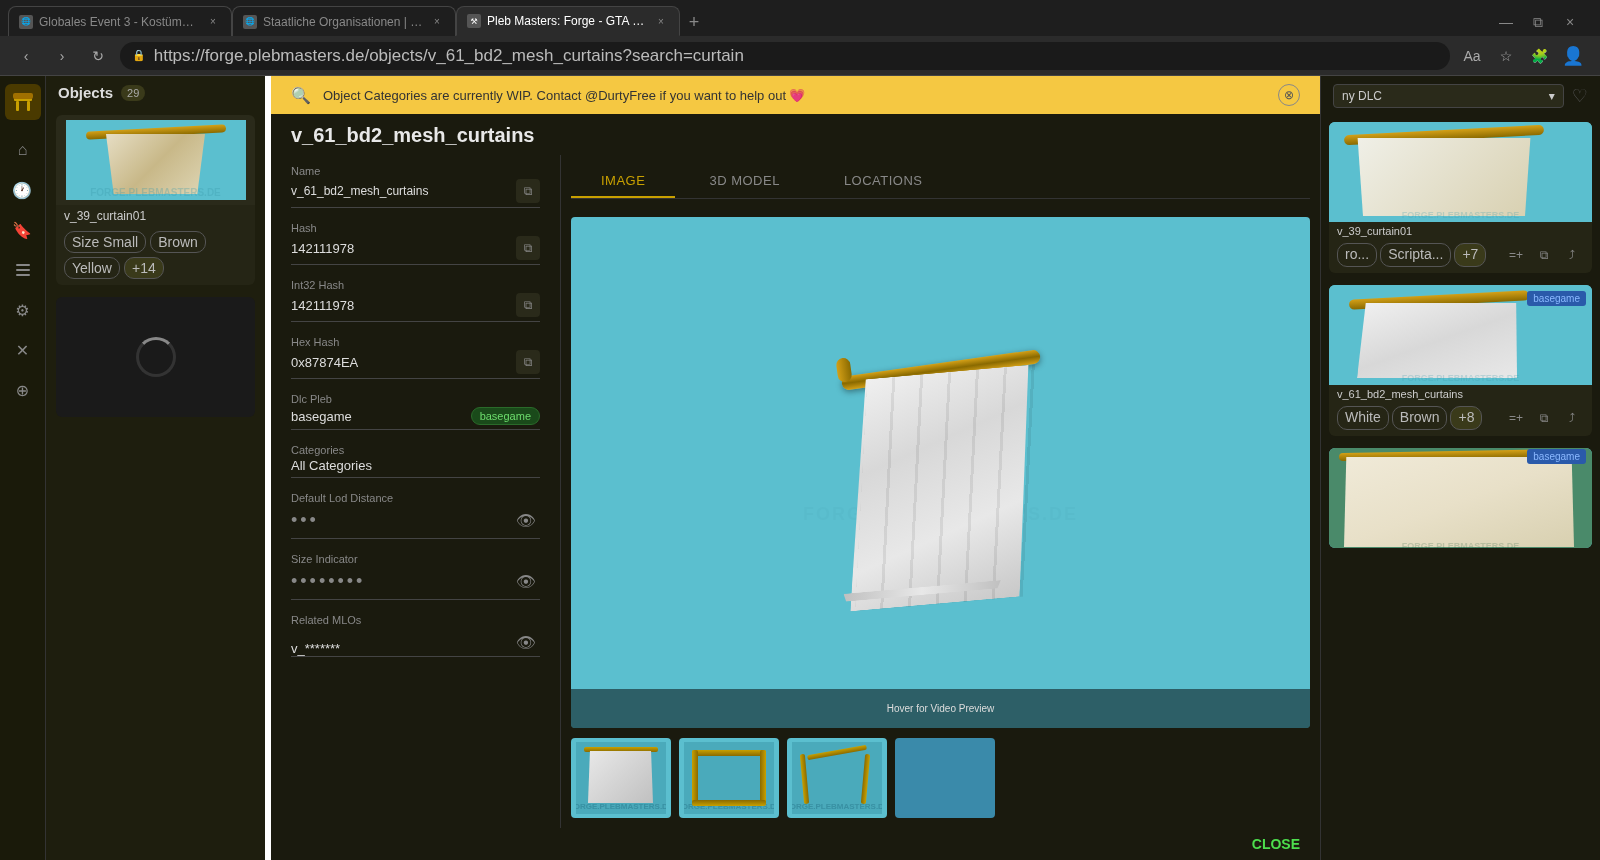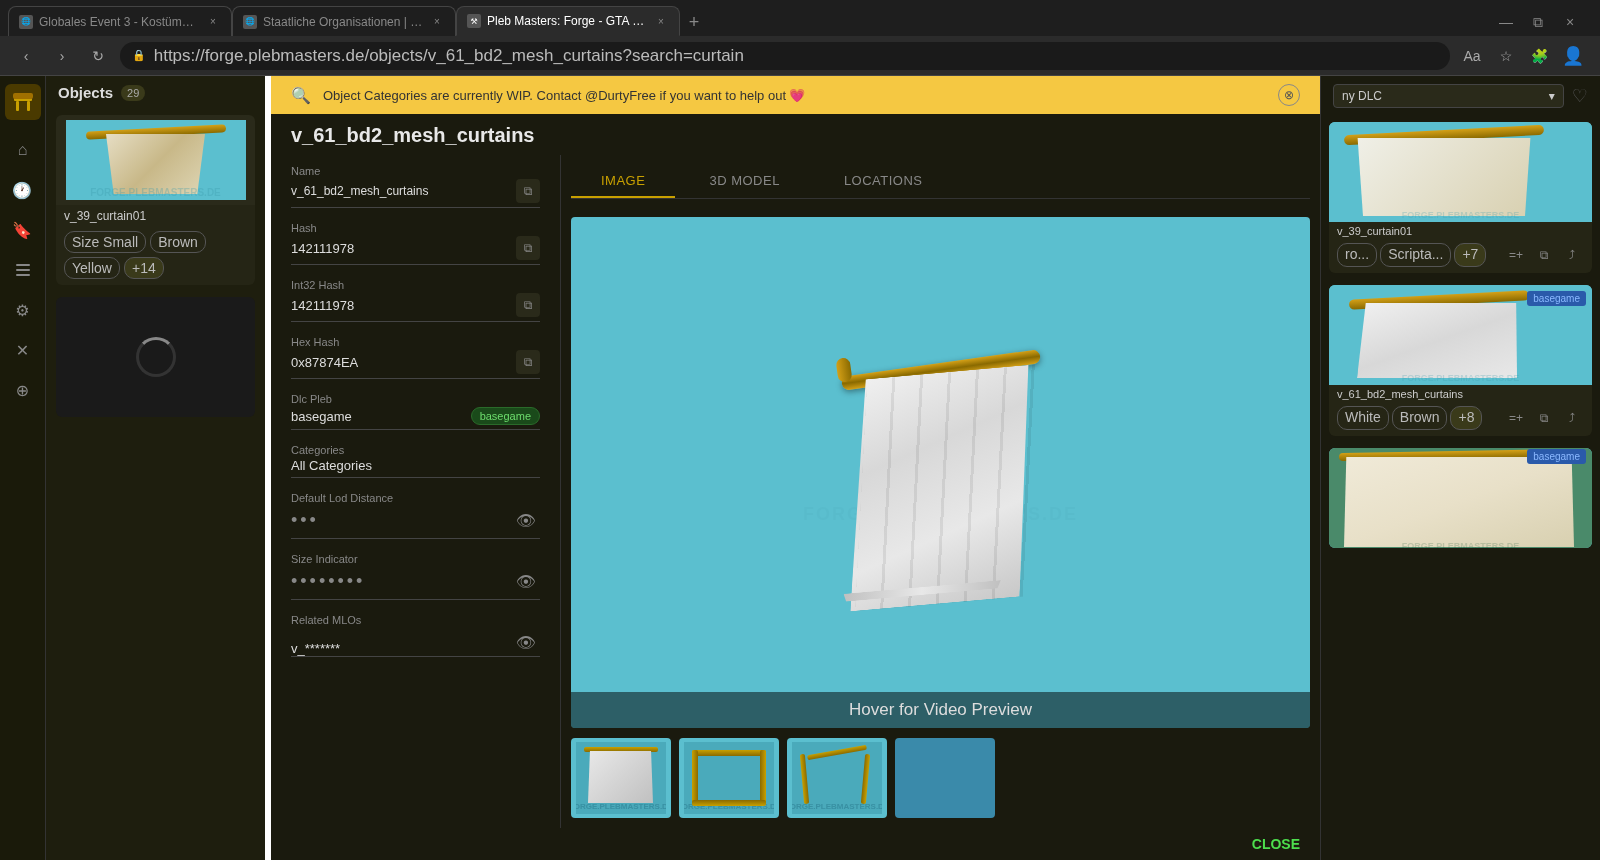--- a/index.html
+++ b/index.html
@@ -72,21 +72,21 @@
 
     
     .image-panel { flex: 1; display: flex; flex-direction: column; padding: 10px; gap: 10px; }
     
     .view-tabs { display: flex; gap: 4px; border-bottom: 1px solid #333; margin-bottom: 8px; }
     .view-tab { padding: 8px 30px; font-size: 13px; color: #888; cursor: pointer; border-bottom: 2px solid transparent; letter-spacing: 0.5px; }
     .view-tab.active { color: #c8a000; border-bottom: 2px solid #c8a000; }
 
     .main-image { flex: 1; background: #5bbfcf; border-radius: 4px; display: flex; align-items: center; justify-content: center; position: relative; overflow: hidden; min-height: 350px; }
     .forge-watermark { position: absolute; top: 50%; left: 50%; transform: translate(-50%, -50%); opacity: 0.2; text-align: center; }
-    .hover-preview { position: absolute; bottom: 0; left: 0; right: 0; background: rgba(0,0,0,0.5); padding: 8px; text-align: center; font-size: 17px; color: #ddd; margin-top: 25px; }
+    .hover-preview { position: absolute; bottom: 0; left: 0; right: 0; background: rgba(0,0,0,0.5); padding: 14px; text-align: center; font-size: 10px; color: #ddd; margin-top: 25px; }
 
     .thumbnail-row { display: flex; gap: 8px; }
     .thumbnail { width: 100px; height: 80px; background: #5bbfcf; border-radius: 4px; cursor: pointer; display: flex; align-items: center; justify-content: center; overflow: hidden; flex-shrink: 0; }
     .thumbnail:last-child { background: #3a8aaa; }
 
     
     .right-sidebar { width: 280px; background: #1a1a0e; border-left: 1px solid #333; display: flex; flex-direction: column; overflow: hidden; }
     .right-panel-header { padding: 8px 12px; display: flex; align-items: center; gap: 8px; }
     .right-dropdown { background: #2a2a1a; border: 1px solid #444; border-radius: 4px; padding: 4px 8px; font-size: 12px; color: #ccc; display: flex; align-items: center; gap: 6px; flex: 1; cursor: pointer; }
     .right-heart { font-size: 18px; color: #555; cursor: pointer; }

